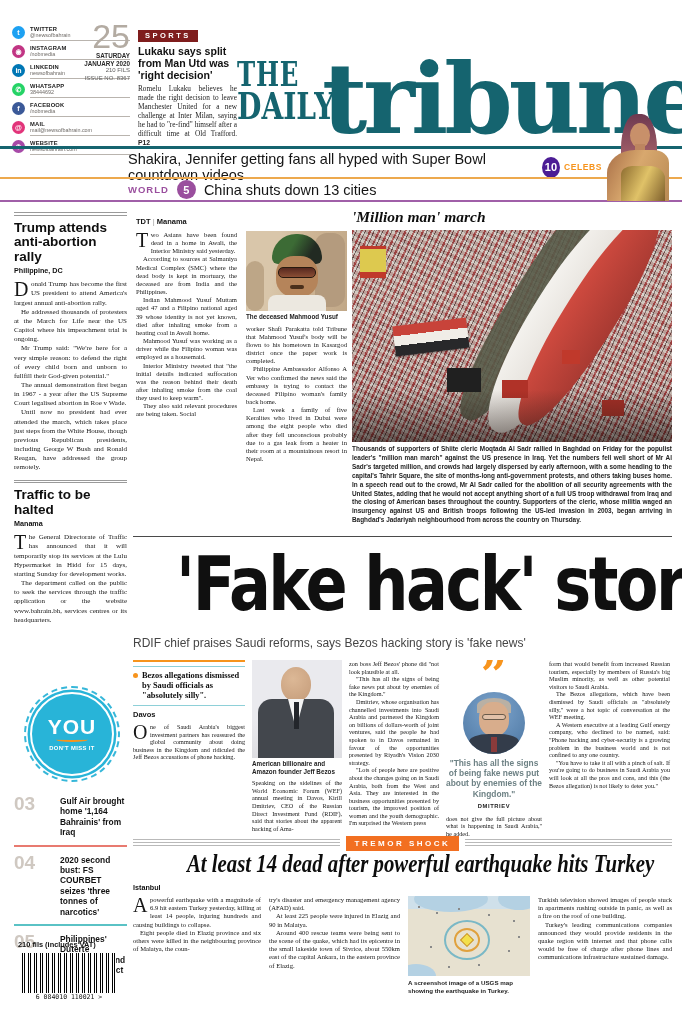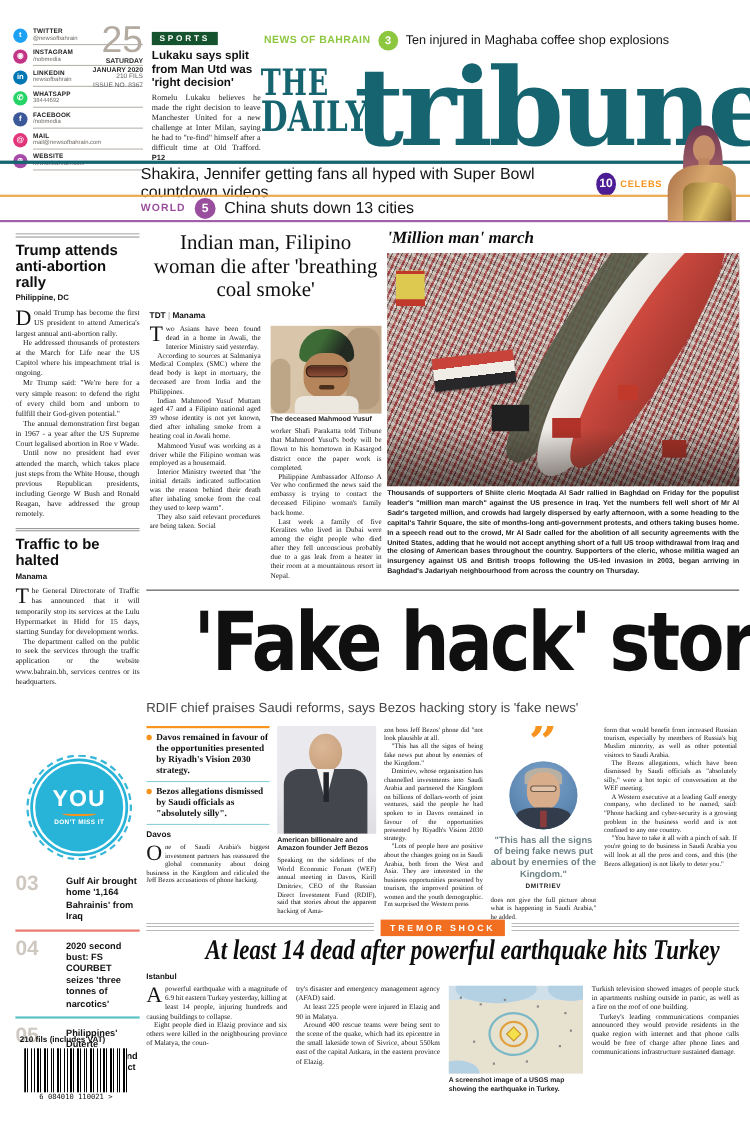--- a/index.html
+++ b/index.html
@@ -15,21 +15,21 @@
             font:bold 7px/13px "Liberation Sans",sans-serif;text-align:center}
   .soc-txt{flex:1;border-bottom:1px solid #b9b4ae;padding-bottom:2px;min-height:13px}
   .soc-name{font:bold 5.8px/6px "Liberation Sans",sans-serif;color:#222;letter-spacing:.2px}
   .soc-handle{font:5.4px/6px "Liberation Sans",sans-serif;color:#6e6a66}
   #dateblock{left:78px;top:20px;width:52px;text-align:right}
   .date-day{font:34px/32px "Liberation Sans",sans-serif;color:#b3aba2}
   .date-b{font:bold 6.3px/7.5px "Liberation Sans",sans-serif;color:#2b2b2b}
   .date-s{font:6px/7.5px "Liberation Sans",sans-serif;color:#5c5c5c}
 
   #sports{left:138px;top:24px;width:99px}
-  .sp-label{display:inline-block;background:#14532d;color:#fff;font:bold 7.5px/8px "Liberation Sans",sans-serif;
+  .sp-label{display:inline-block;background:#7f1d1d;color:#fff;font:bold 7.5px/8px "Liberation Sans",sans-serif;
             letter-spacing:2.5px;padding:2.5px 7px 2px}
   .sp-h{font:bold 10.6px/11.8px "Liberation Sans",sans-serif;color:#111;margin:4px 0 3px}
   .sp-b{font:7.3px/9px "Liberation Serif",serif;text-align:justify;color:#222}
   .sp-b b{font-family:"Liberation Sans",sans-serif;font-size:6.8px}
 
   #bahrain-strip{left:240px;top:28px;width:440px;display:flex;align-items:center;gap:7px}
   .nob{font:bold 9.5px/10px "Liberation Sans",sans-serif;color:#8dc63f;letter-spacing:.4px}
   .pgc{border-radius:50%;color:#fff;font-family:"Liberation Sans",sans-serif;font-weight:bold;
        display:flex;align-items:center;justify-content:center}
   .pgc.green{width:18px;height:18px;background:#8dc63f;font-size:10px}
@@ -287,25 +287,20 @@
     <div class="date-s">210 FILS</div>
     <div class="date-s">ISSUE NO. 8367</div>
   </div>
 
   <div id="sports" class="abs">
     <span class="sp-label">SPORTS</span>
     <div class="sp-h">Lukaku says split from Man Utd was 'right decision'</div>
     <div class="sp-b"><span>Romelu Lukaku believes he made the right decision to leave Manchester United for a new challenge at Inter Milan, saying he had to "re-find" himself after a difficult time at Old Trafford.</span> <b>P12</b></div>
   </div>
 
-  <div id="bahrain-strip" class="abs">
-    <span class="nob">NEWS OF BAHRAIN</span>
-    <span class="pgc green">3</span>
-    <span class="bah-h">Ten injured in Maghaba coffee shop explosions</span>
-  </div>
 
   <div id="masthead-small" class="abs">
     <div class="md-the">THE</div>
     <div class="md-daily">DAILY</div>
   </div>
   <div id="masthead-big" class="abs">tribune</div>
 
   <div id="rule-teal" class="abs rule"></div>
 
   <div id="celebs-strip" class="abs">
@@ -373,21 +368,20 @@
     </div>
   </div>
 
   <div id="price-note" class="abs">210 fils (includes VAT)</div>
   <div id="barcode" class="abs">
     <div class="bars"></div>
     <div class="bc-num">6 084010 110021 &gt;</div>
   </div>
 
   <div id="col-mid" class="abs">
-    <div class="mid-h">Indian man, Filipino woman die after 'breathing coal smoke'</div>
     <div class="byline">
       <span>TDT</span>
       <span class="sep">|</span>
       <span>Manama</span>
     </div>
     <div class="mid-cols">
       <div class="mid-c bt bt-md">
         <p class="dc">Two Asians have been found dead in a home in Awali, the Interior Ministry said yesterday.</p>
         <p class="ind">According to sources at Salmaniya Medical Complex (SMC) where the dead body is kept in mortuary, the deceased are from India and the Philippines.</p>
         <p class="ind">Indian Mahmood Yusuf Muttam aged 47 and a Filipino national aged 39 whose identity is not yet known, died after inhaling smoke from a heating coal in Awali home.</p>
@@ -432,24 +426,20 @@
     <div class="mm-cap">Thousands of supporters of Shiite cleric Moqtada Al Sadr rallied in Baghdad on Friday for the populist leader's "million man march" against the US presence in Iraq. Yet the numbers fell well short of Mr Al Sadr's targeted million, and crowds had largely dispersed by early afternoon, with a some heading to the capital's Tahrir Square, the site of months-long anti-government protests, and others taking buses home. In a speech read out to the crowd, Mr Al Sadr called for the abolition of all security agreements with the United States, adding that he would not accept anything short of a full US troop withdrawal from Iraq and the closing of American bases throughout the country. Supporters of the cleric, whose militia waged an insurgency against US and British troops following the US-led invasion in 2003, began arriving in Baghdad's Jadariyah neighbourhood from across the country on Thursday.</div>
   </div>
 
   <div id="fh-rule" class="abs"></div>
   <div id="fh-head" class="abs">'Fake hack' story</div>
   <div id="fh-sub" class="abs">RDIF chief praises Saudi reforms, says Bezos hacking story is 'fake news'</div>
 
   <div id="fh-cols" class="abs">
     <div class="fh-c1">
       <div class="orange-rule"></div>
-      <div class="bullet">
-        <span class="bdot"></span>
-        <span class="btx">Davos remained in favour of the opportunities presented by Riyadh's Vision 2030 strategy.</span>
-      </div>
       <div class="teal-rule"></div>
       <div class="bullet">
         <span class="bdot"></span>
         <span class="btx">Bezos allegations dismissed by Saudi officials as "absolutely silly".</span>
       </div>
       <div class="teal-rule"></div>
       <div class="fh-dl">Davos</div>
       <div class="bt bt-sm">
           <p class="dc">One of Saudi Arabia's biggest investment partners has reassured the global community about doing business in the Kingdom and ridiculed the Jeff Bezos accusations of phone hacking.</p>
         </div>

